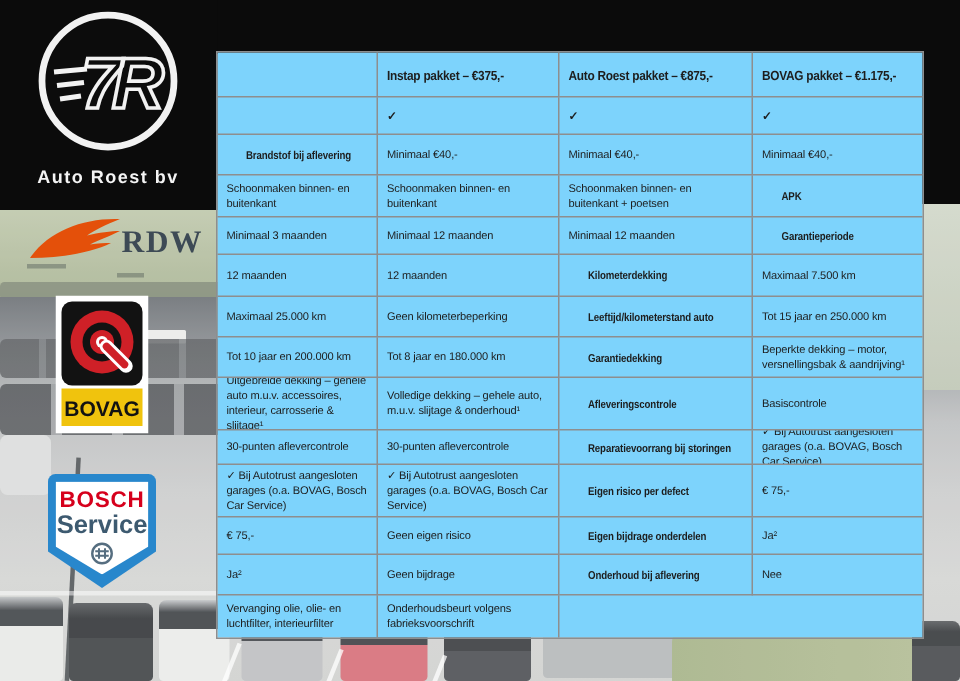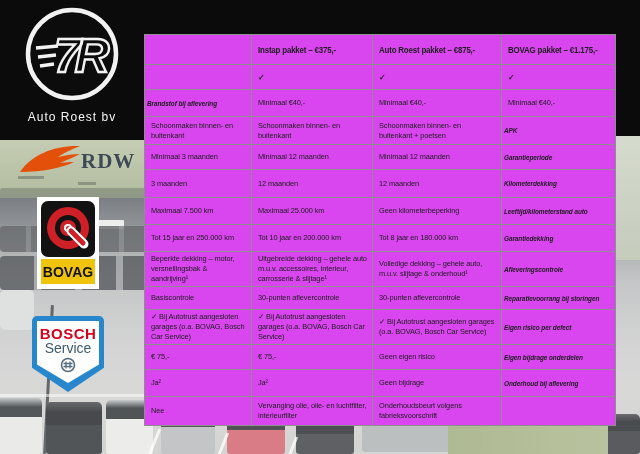--- a/index.html
+++ b/index.html
@@ -55,46 +55,46 @@
 
   
   .blk{position:absolute;background:#0b0b0b;z-index:3;}
   .blk-top{left:0;top:0;width:640px;height:36px;}
   .blk-left{left:0;top:0;width:145px;height:140px;}
   .blk-right{left:614px;top:0;width:26px;height:136px;}
 
   
   .logo{position:absolute;z-index:4;}
   .logo-ar{left:16px;top:4px;width:112px;height:130px;text-align:center;}
-  .ar-name{margin-top:2px;color:#f4f4f4;font-weight:normal;font-size:12px;
+  .ar-name{margin-top:2px;color:#f4f4f4;font-weight:bold;font-size:12px;
     letter-spacing:1px;white-space:nowrap;}
   .rdw{left:18px;top:142px;width:120px;height:36px;}
   .bovag{left:37px;top:197px;width:62px;height:69px;}
   .bosch{left:32px;top:316px;width:72px;height:76px;background:#2887cc;border-radius:5px;
     clip-path:polygon(0 0,100% 0,100% 68%,50% 100%,0 68%);}
   .bosch-in{position:absolute;left:5px;top:5px;width:62px;height:62px;background:#fff;
     clip-path:polygon(0 0,100% 0,100% 70%,50% 100%,0 70%);text-align:center;}
   .bosch-l1{color:#d6001c;font-weight:bold;font-size:15px;letter-spacing:.5px;margin-top:4px;}
-  .bosch-l2{color:#3d5a70;font-weight:normal;font-size:14px;margin-top:-2px;}
+  .bosch-l2{color:#3d5a70;font-weight:bold;font-size:17px;margin-top:-2px;}
   .bosch-em{margin-top:0;}
 
   
-  .tbl{position:absolute;left:145px;top:35px;z-index:4;background:#d946ef;
+  .tbl{position:absolute;left:145px;top:35px;z-index:4;background:#7dd3fc;
     display:grid;grid-template-columns:107px 121px 129px 113px;
     grid-template-rows:30px 25px 27px 28px 25px 28px 27px 27px 35px 23px 35px 25px 27px 28px;
     outline:1px solid #8e8e8e;color:#1d1d1d;}
   .cell{border-right:1px solid #8e8e8e;border-bottom:1px solid #8e8e8e;
     box-sizing:border-box;display:flex;align-items:center;overflow:hidden;}
   .tbl > .cell:nth-child(4n){border-right:none;align-items:center;}
   .tbl > .cell:nth-child(n+53){border-bottom:none;}
   .hc{font-weight:bold;font-size:8.8px;padding-left:6px;}
   .hc span{display:inline-block;white-space:nowrap;transform:scaleX(.9);
     transform-origin:0 50%;letter-spacing:-.2px;}
   .cc{font-weight:bold;font-size:8px;padding-left:6px;}
-  .lc{font-weight:bold;font-size:7.6px;padding-left:2px;font-style:italic;}
+  .lc{font-weight:bold;font-size:7.6px;padding-left:19px;}
   .lc span{display:inline-block;white-space:nowrap;transform:scaleX(.85);
     transform-origin:0 50%;letter-spacing:-.1px;}
   .vc{font-weight:normal;font-size:7.4px;line-height:1.32;padding:2px 5px 2px 6px;
     letter-spacing:-.1px;}
 </style>
 </head>
 <body>
 
 <div class="stage">
 
@@ -205,21 +205,20 @@
     <div class="cell lc">
         <span>APK</span>
       </div>
     <div class="cell vc">Minimaal 3 maanden</div>
     <div class="cell vc">Minimaal 12 maanden</div>
     <div class="cell vc">Minimaal 12 maanden</div>
 
     <div class="cell lc">
         <span>Garantieperiode</span>
       </div>
-    <div class="cell vc">3 maanden</div>
     <div class="cell vc">12 maanden</div>
     <div class="cell vc">12 maanden</div>
 
     <div class="cell lc">
         <span>Kilometerdekking</span>
       </div>
     <div class="cell vc">Maximaal 7.500 km</div>
     <div class="cell vc">Maximaal 25.000 km</div>
     <div class="cell vc">Geen kilometerbeperking</div>
 

